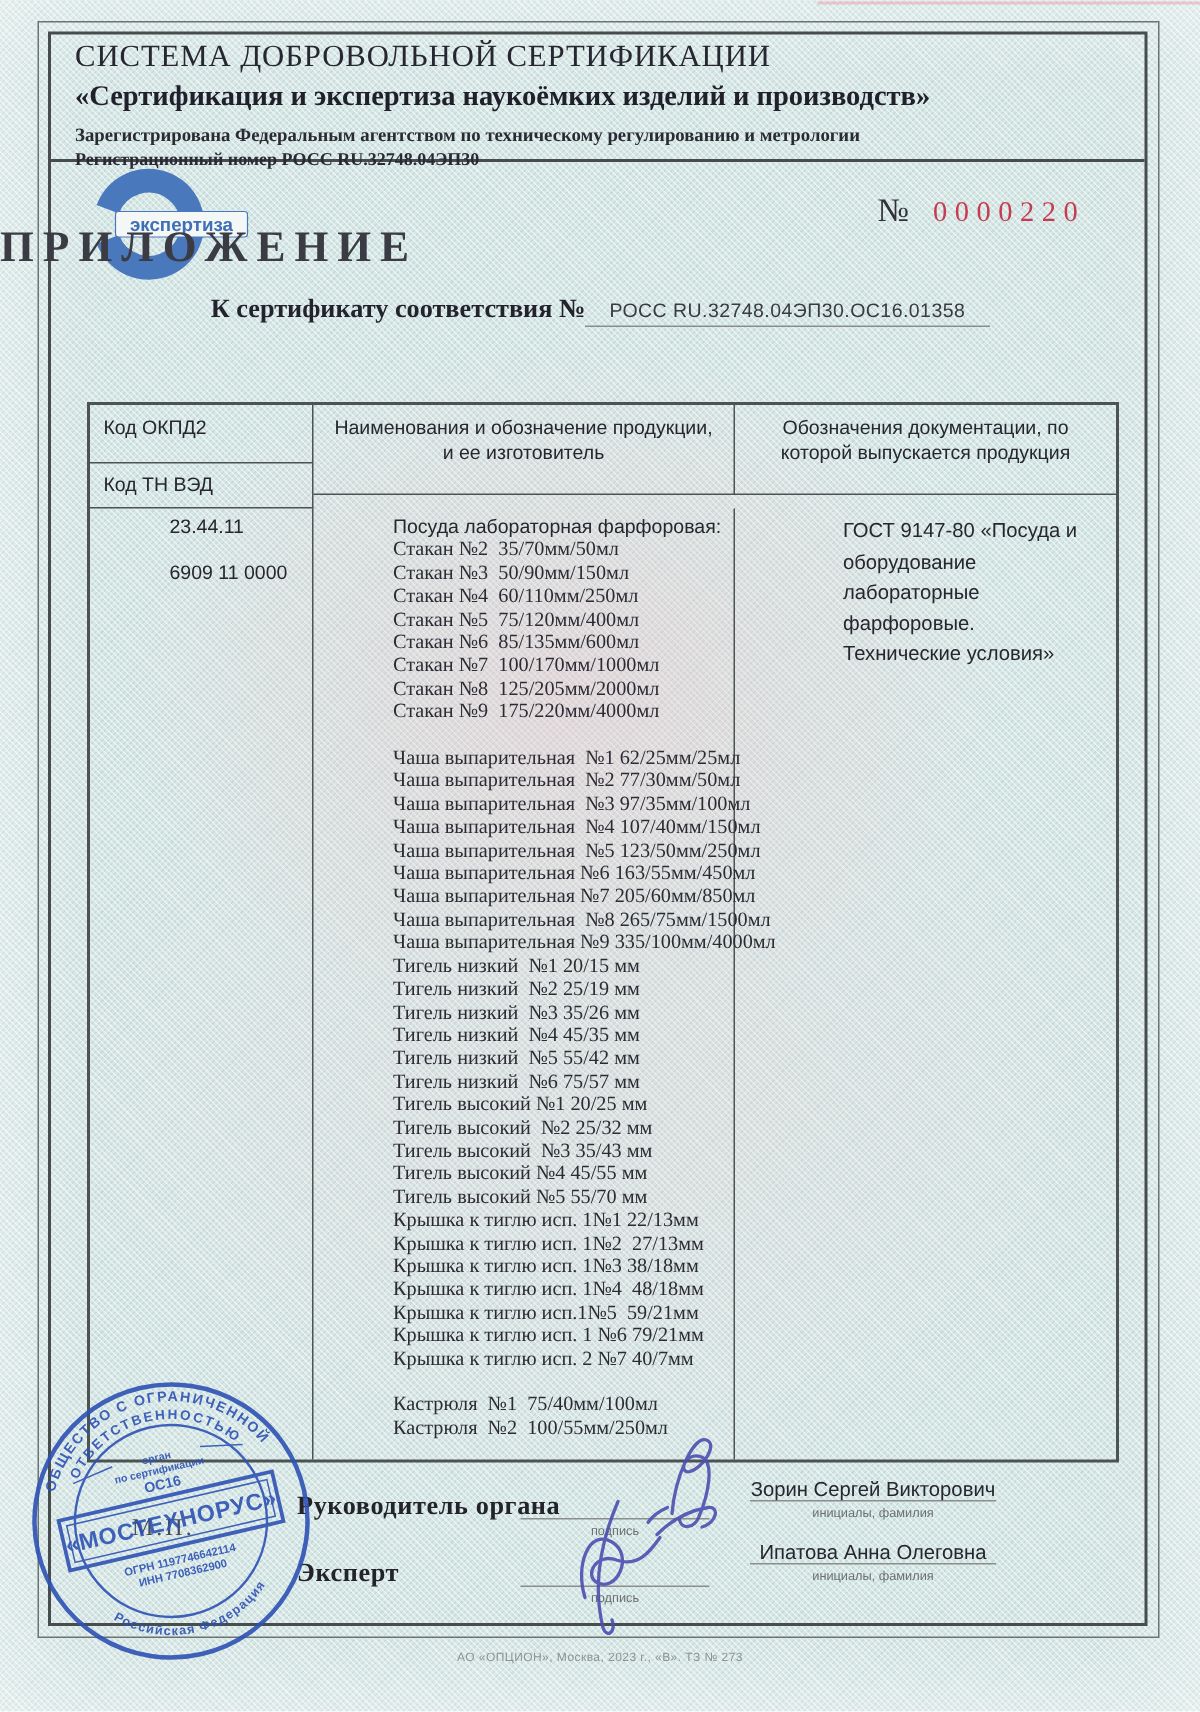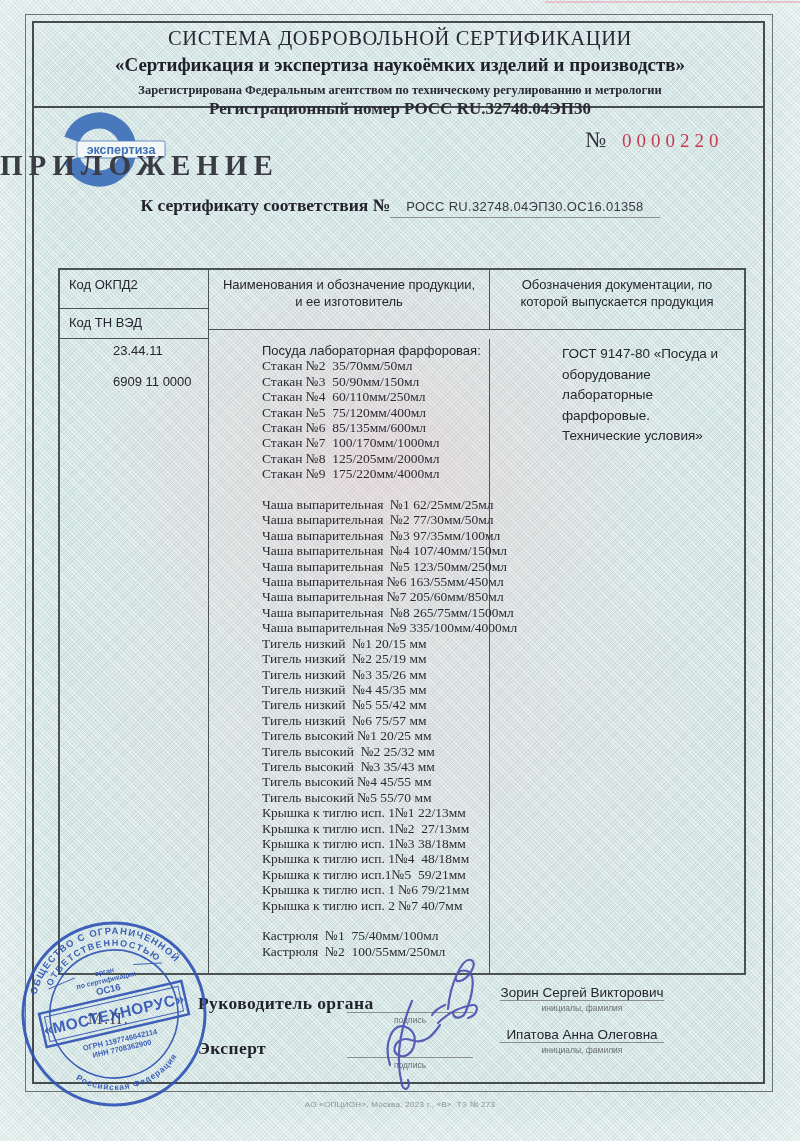--- a/index.html
+++ b/index.html
@@ -10,25 +10,25 @@
       radial-gradient(ellipse 520px 400px at 50% 63%, rgba(233,205,210,0.25), rgba(233,205,210,0) 70%),
       repeating-linear-gradient(45deg, rgba(255,255,255,0.5) 0 1px, rgba(0,0,0,0) 1px 3px),
       repeating-linear-gradient(-45deg, rgba(118,164,170,0.18) 0 1px, rgba(0,0,0,0) 1px 3px),
       linear-gradient(#d7e7e5,#d7e7e5);
     box-shadow: inset 0 0 70px rgba(255,255,255,0.5);}
   .abs{position:absolute;}
   .pink-scanline{top:1px;left:545px;width:255px;height:2px;background:#e9a9b8;opacity:.6;}
   .frame-outer{left:25px;top:14px;width:746px;height:1076px;border:1px solid #6b7473;}
   .frame-inner{left:32px;top:21px;width:729px;height:1059px;border:2px solid #464d4c;}
   .header-divider{left:34px;top:106px;width:729px;border-top:2px solid #464d4c;}
-  .header-text{left:50px;top:27px;width:700px;text-align:center;}
+  .header-text{left:50px;top:27px;width:700px;}
   .h-line1{font-size:20.5px;letter-spacing:.6px;color:#272731;}
   .h-line2{font-size:19px;font-weight:bold;color:#20202b;margin-top:4px;}
   .h-line3{font-size:12.5px;font-weight:bold;color:#2a2a34;margin-top:7px;}
-  .h-line4{font-size:17px;font-weight:bold;color:#2a2a34;margin-top:1px;}
+  .h-line4{font-size:12px;font-weight:bold;color:#2a2a34;margin-top:1px;}
   .doc-number{left:585px;top:127px;display:flex;align-items:baseline;gap:16px;}
   .doc-number .num-sign{font-size:22px;color:#31313a;}
   .doc-number .num-val{font-size:19px;letter-spacing:5px;color:#c53c50;}
   .page-title{left:0;top:149px;width:800px;text-align:left;font-size:29px;font-weight:bold;
     letter-spacing:6px;color:#3b3b44;}
   .subtitle{left:0;top:195px;width:800px;display:flex;justify-content:center;align-items:baseline;}
   .subtitle .sub-label{font-size:17.5px;font-weight:bold;color:#23232d;}
   .subtitle .sub-value{font-family:"Liberation Sans",sans-serif;font-size:13px;color:#3a3a42;
     border-bottom:1px solid #8a8f8e;padding:0 16px 3px 16px;letter-spacing:.3px;}
   

